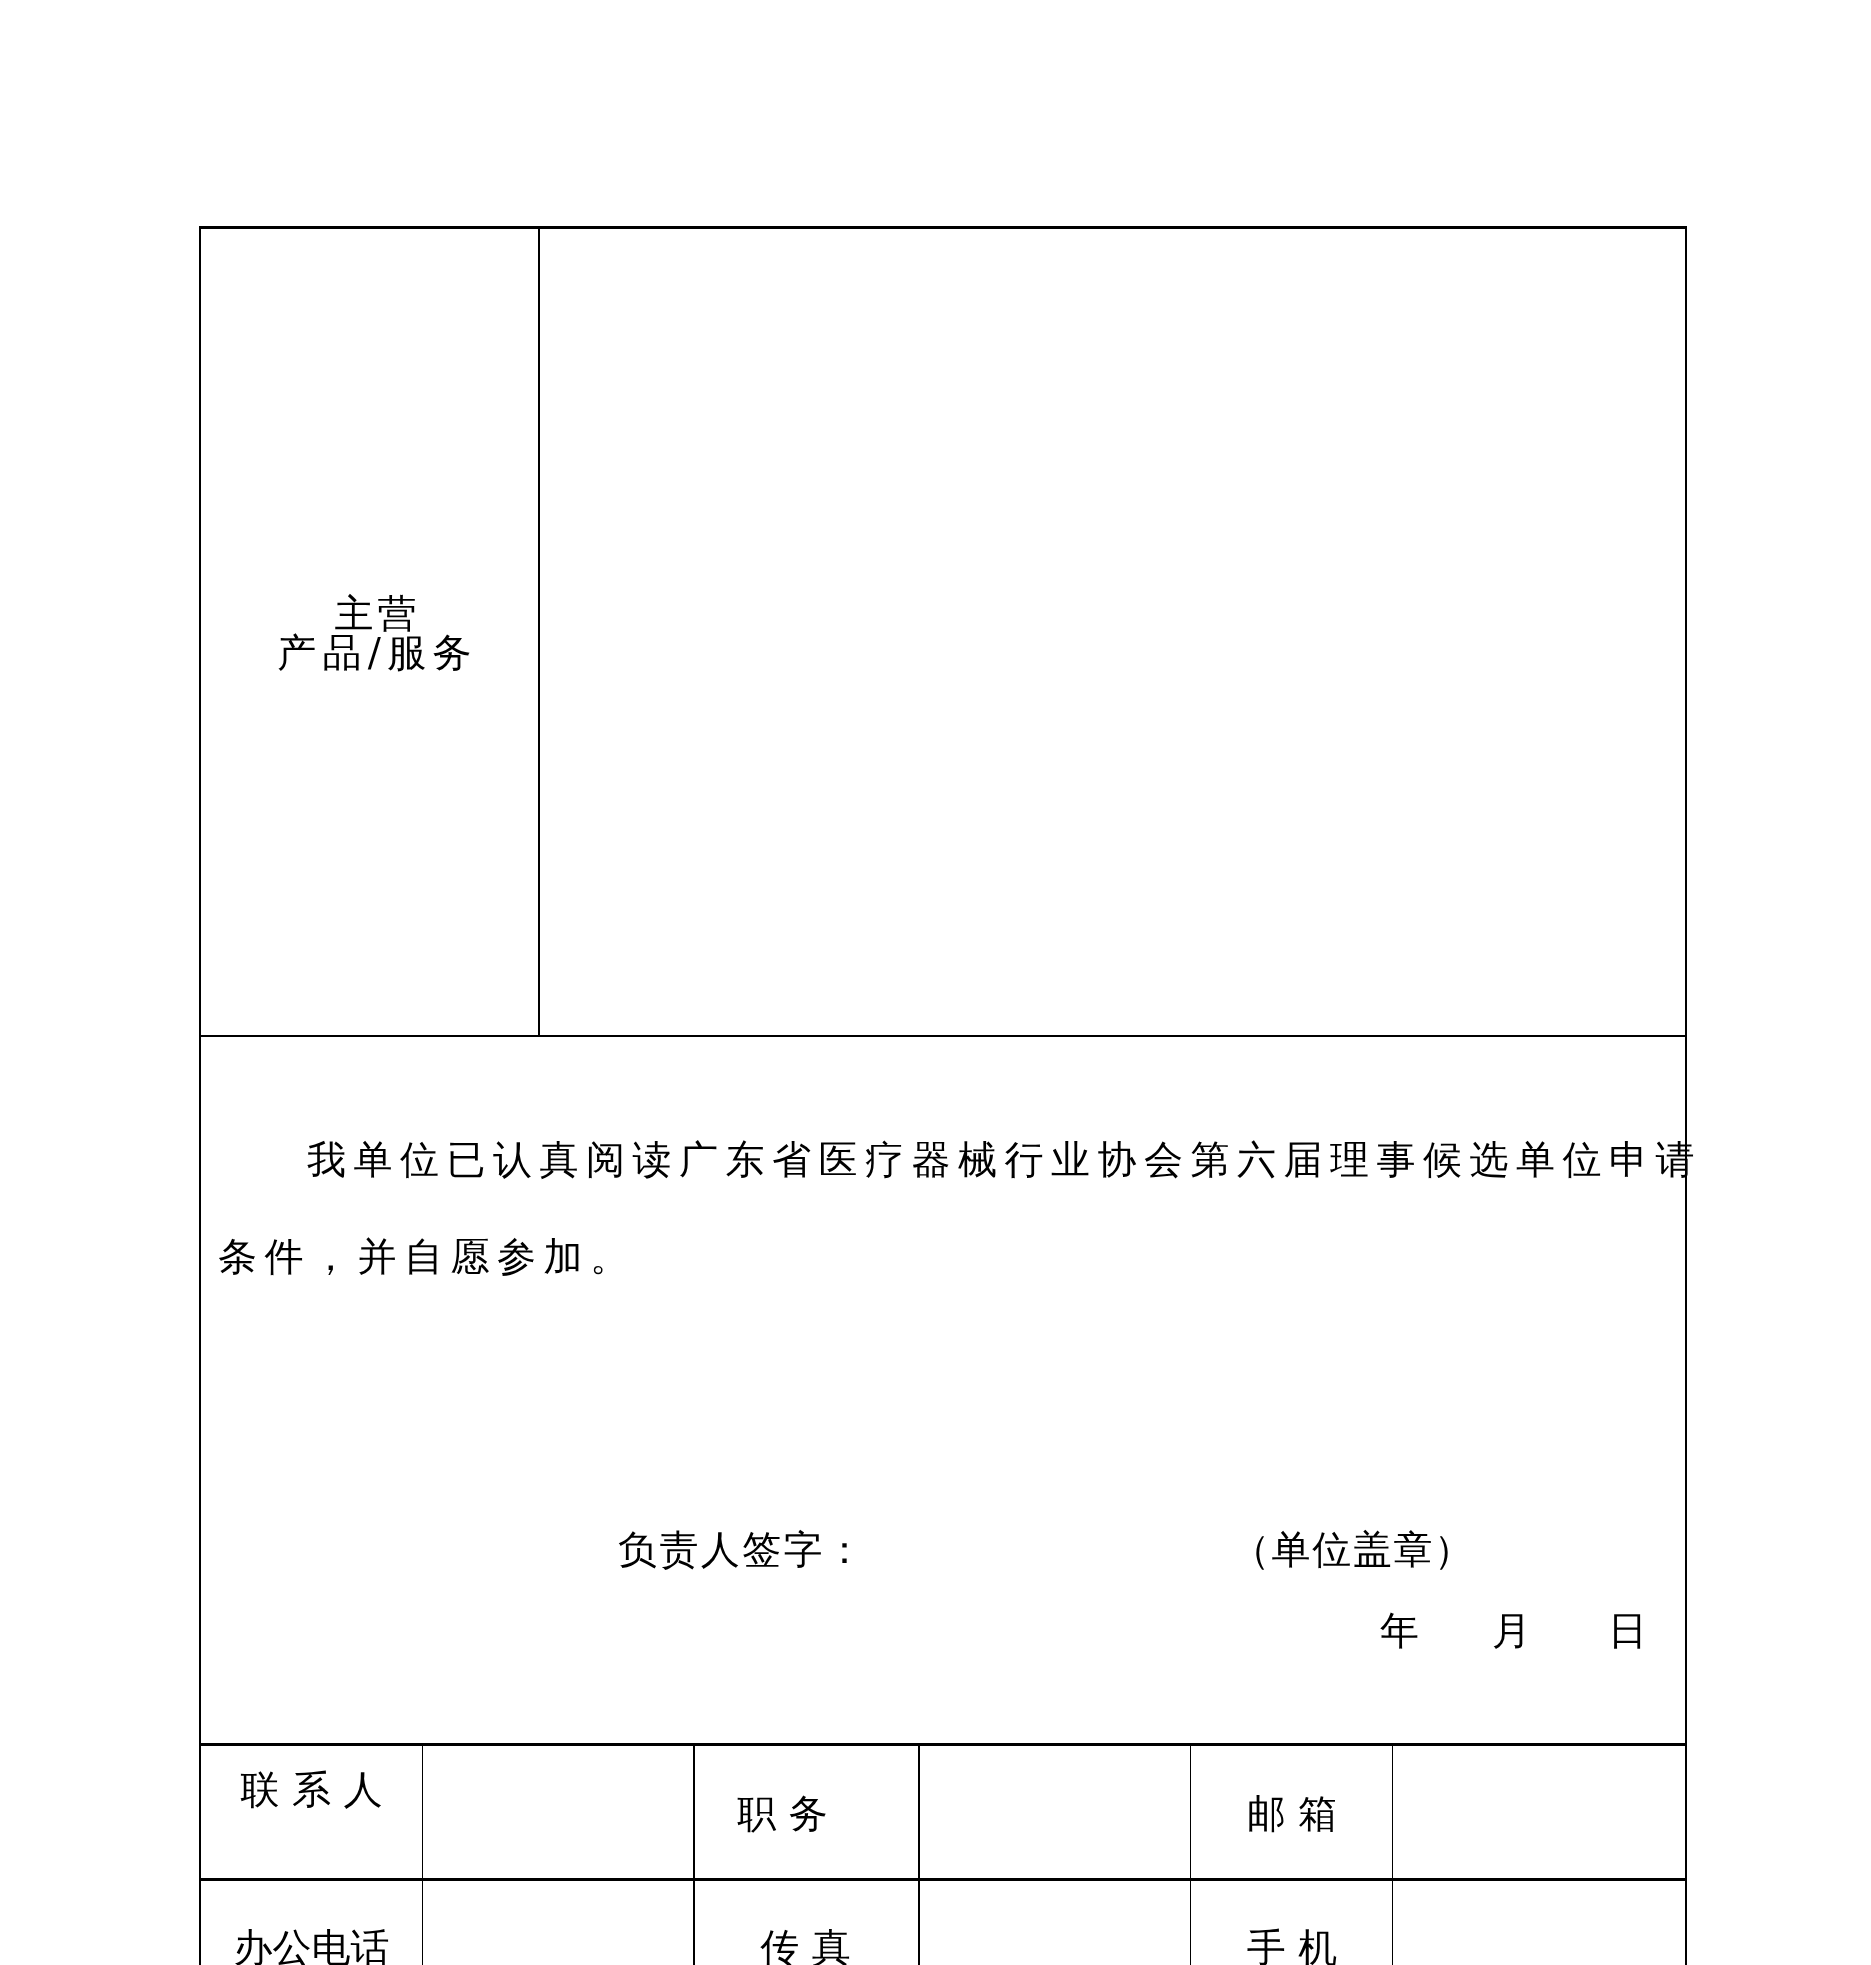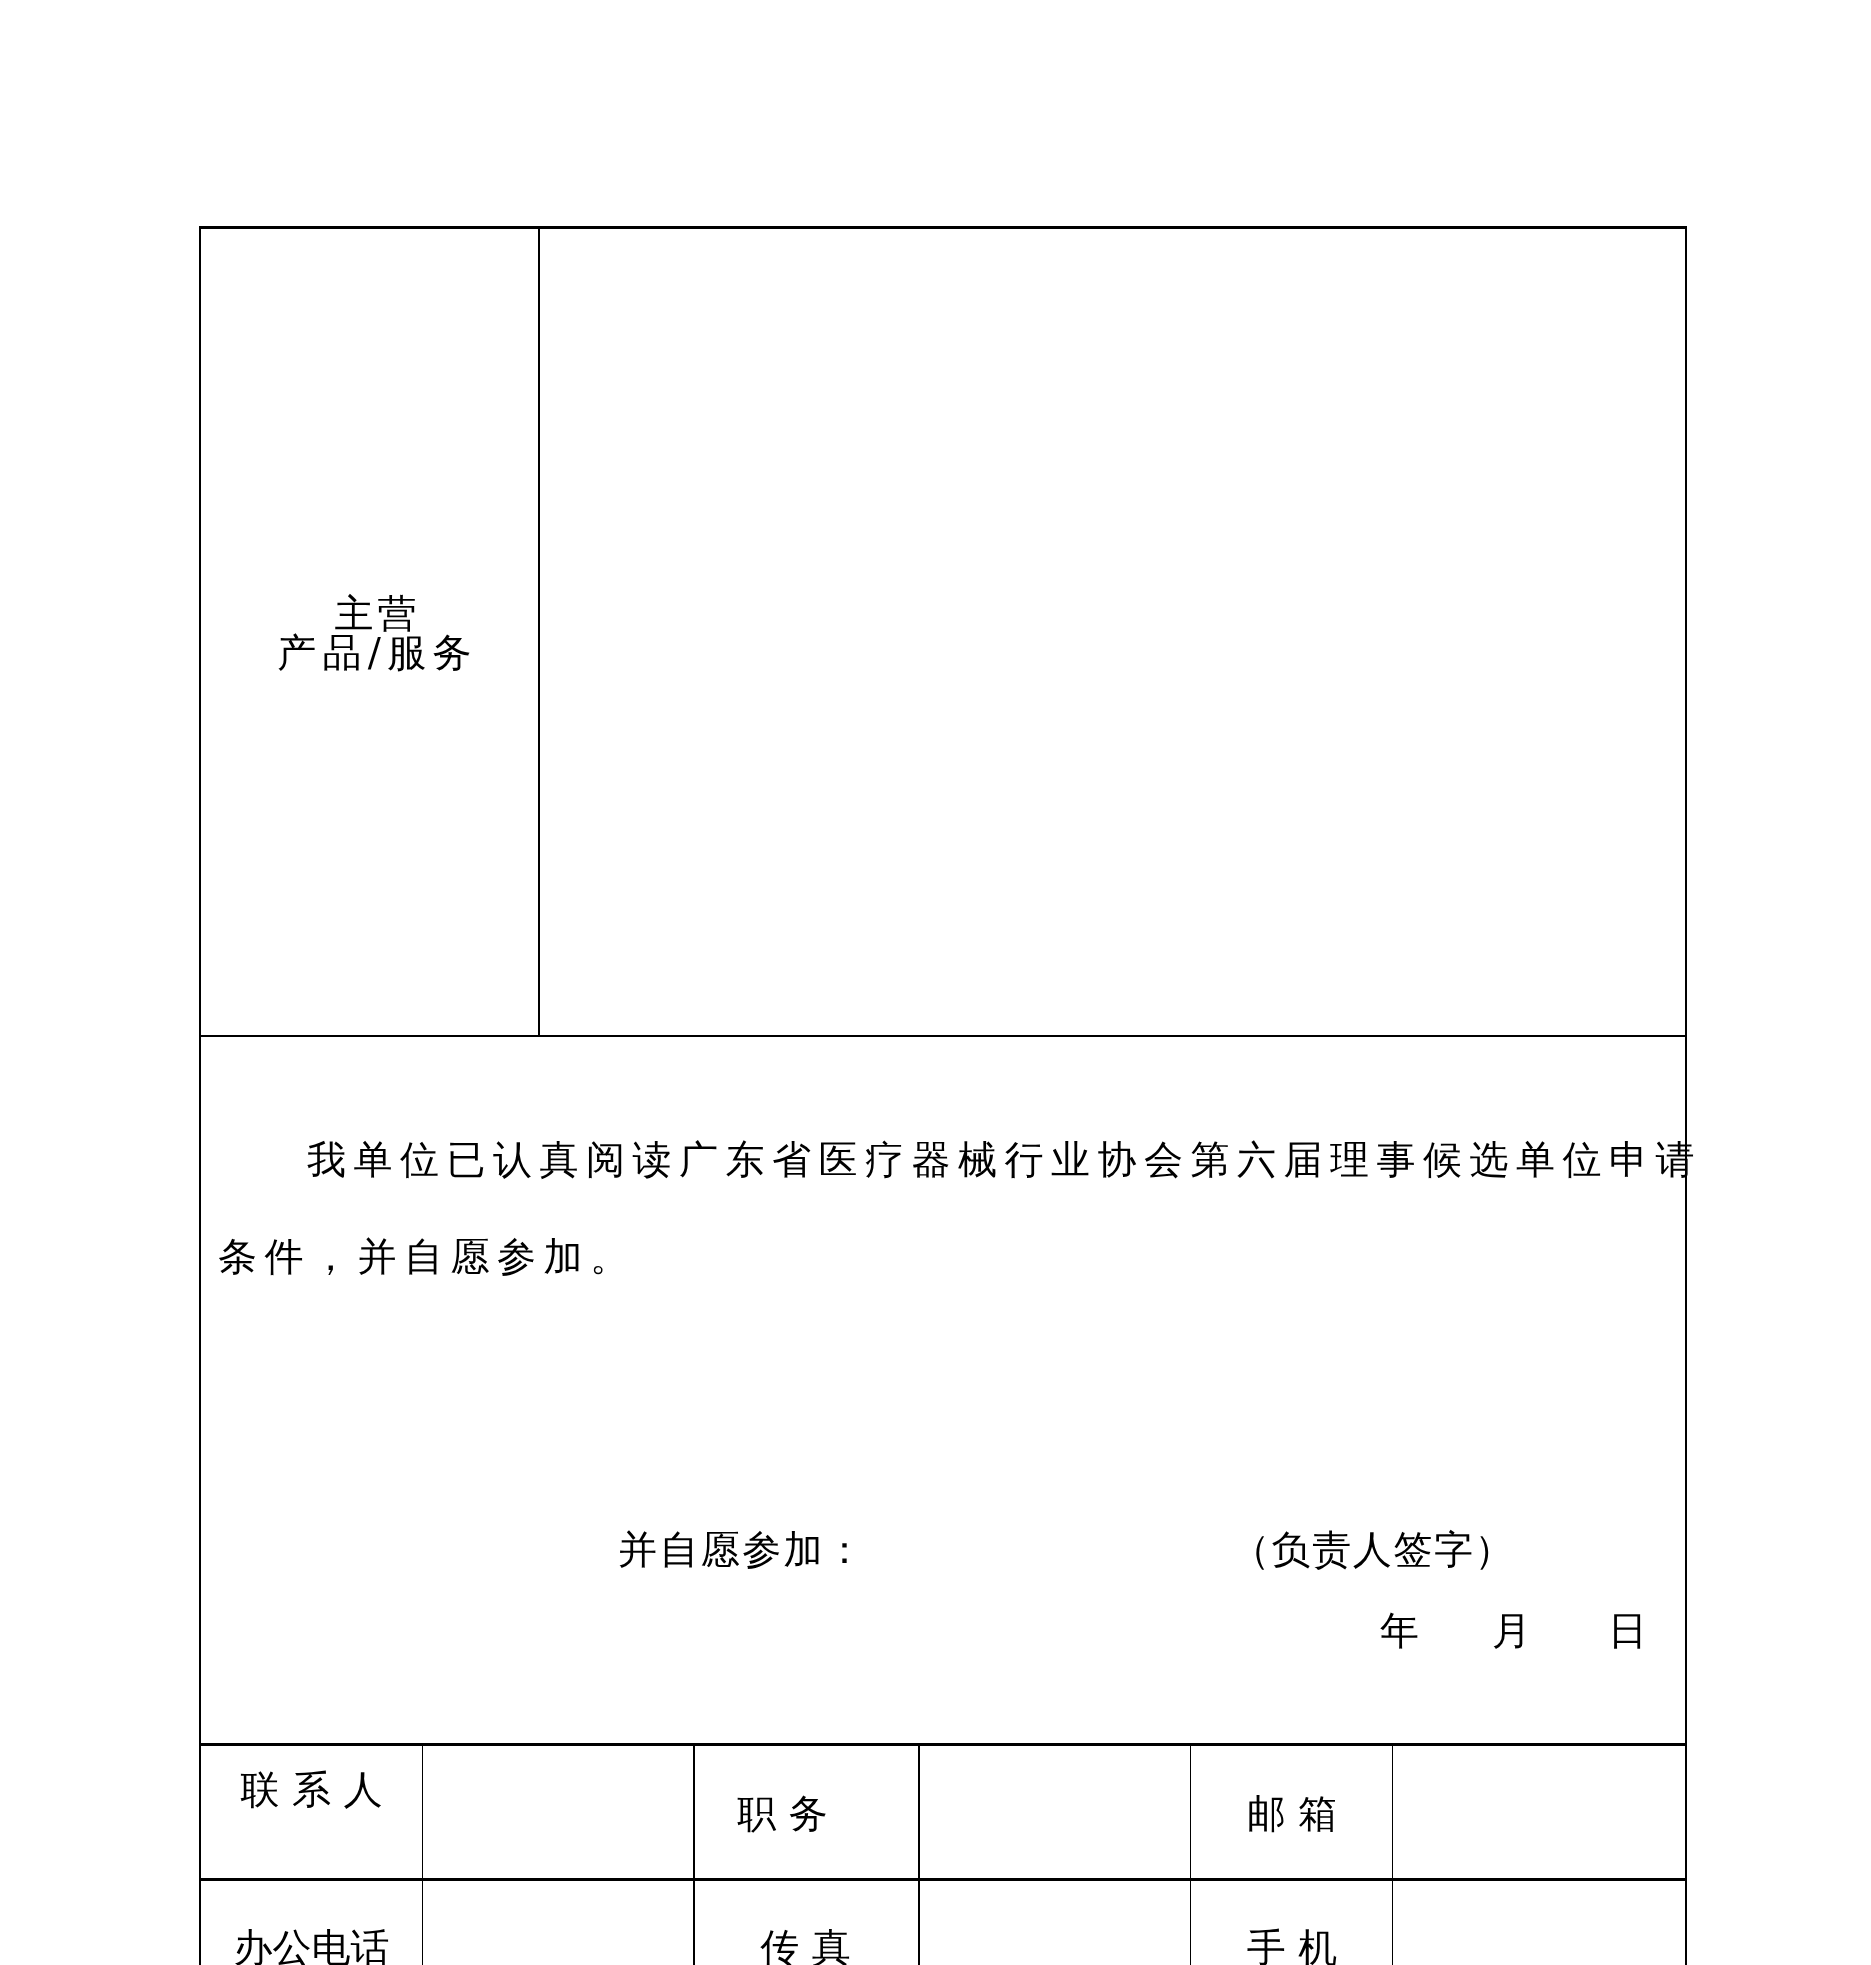--- a/index.html
+++ b/index.html
@@ -25,23 +25,23 @@
 
   <div class="abs center" style="left:201px;top:230px;width:337px;height:805px;flex-direction:column;padding-left:16px;">
     <div class="cjk" style="letter-spacing:3.9px;">主营</div>
     <div class="cjk" style="letter-spacing:6.3px;">产品/服务</div>
   </div>
   <div class="abs field" style="left:540px;top:230px;width:1144px;height:805px;"></div>
 
   <div class="abs" style="left:201px;top:1037px;width:1484px;height:707px;">
     <div class="abs cjk" style="left:106px;top:103px;letter-spacing:7.5px;">我单位已认真阅读广东省医疗器械行业协会第六届理事候选单位申请</div>
     <div class="abs cjk" style="left:17px;top:200px;letter-spacing:7.5px;">条件，并自愿参加。</div>
-    <div class="abs cjk" style="left:417px;top:493px;letter-spacing:2.4px;">并自愿参加：</div>
+    <div class="abs cjk" style="left:417px;top:493px;letter-spacing:2.4px;">负责人签字：</div>
     <div class="abs field" style="left:637px;top:483px;width:472px;height:59px;"></div>
-    <div class="abs cjk" style="left:1030px;top:493px;letter-spacing:1.6px;">（负责人签字）</div>
+    <div class="abs cjk" style="left:1030px;top:493px;letter-spacing:1.6px;">（单位盖章）</div>
     <div class="abs cjk" style="left:1179px;top:574px;">年</div>
     <div class="abs cjk" style="left:1291px;top:574px;">月</div>
     <div class="abs cjk" style="left:1407px;top:574px;">日</div>
   </div>
   <div class="line" style="left:199px;top:1743px;width:1488px;height:3.1px;"></div>
 
   <div class="line" style="left:199px;top:1878px;width:1488px;height:3.1px;"></div>
   <div class="line" style="left:422px;top:1745px;width:1.2px;height:271px;"></div>
   <div class="line" style="left:693px;top:1745px;width:1.6px;height:271px;"></div>
   <div class="line" style="left:918px;top:1745px;width:1.6px;height:271px;"></div>

